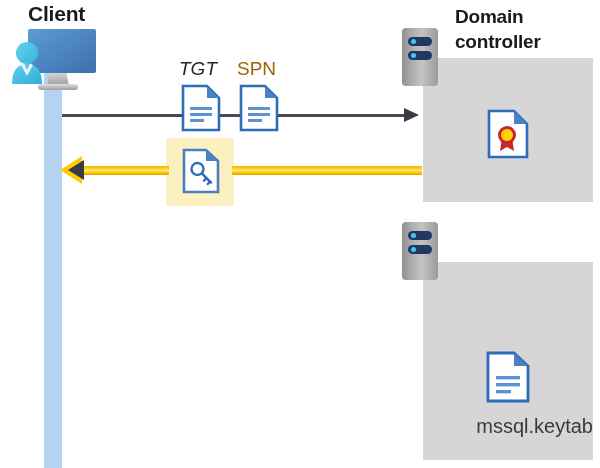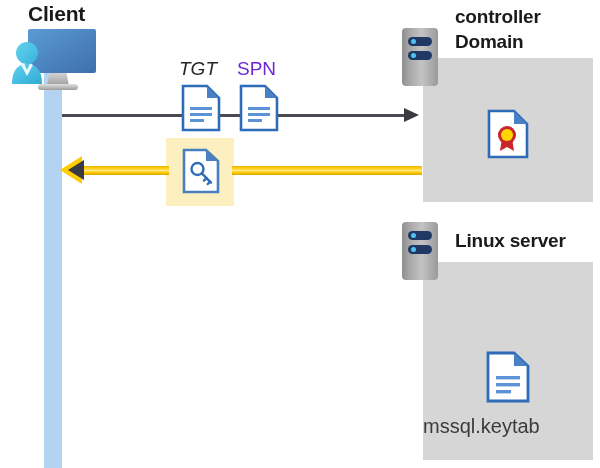--- a/index.html
+++ b/index.html
@@ -116,35 +116,35 @@
   
   #highlight-box {
     left: 166px; top: 138px;
     width: 68px; height: 68px;
     background: #fdf0c0;
   }
 
   
   .doc-svg { display: block; }
   #tgt-label { left: 179px; top: 58px; font-size: 19px; color: #262626; font-style: italic; }
-  #spn-label { left: 237px; top: 58px; font-size: 19px; color: #6d28d9; }
+  #spn-label { left: 237px; top: 58px; font-size: 19px; color: #a16207; }
   #tgt-doc { left: 181px; top: 84px; }
   #spn-doc { left: 239px; top: 84px; }
   #key-doc { left: 182px; top: 148px; }
   #cert-doc { left: 487px; top: 109px; }
   #keytab-doc { left: 486px; top: 351px; }
 
   
   #sql-db { left: 483px; top: 278px; }
 
   
   #keytab-caption {
     left: 423px; top: 415px;
     width: 170px;
-    text-align: left;
+    text-align: right;
     font-size: 20px;
     color: #3b3b3b;
   }
 </style>
 </head>
 <body>
 
 <div id="canvas">
 
   <div class="abs panel" id="dc-panel"></div>
@@ -236,22 +236,22 @@
   <div class="abs server-icon" id="dc-server">
     <div class="server-bay b1">
       <span class="server-led"></span>
     </div>
     <div class="server-bay b2">
       <span class="server-led"></span>
     </div>
   </div>
 
   <div class="abs title-bold" id="dc-title">
+    <div>Domain</div>
     <div>controller</div>
-    <div>Domain</div>
   </div>
 
   <div class="abs" id="cert-doc">
     <svg class="doc-svg" width="42" height="50" viewBox="0 0 42 50">
       <path d="M2 2 H27 L40 15 V48 H2 Z" fill="#ffffff" stroke="#2e6bb8" stroke-width="2.6"></path>
       <path d="M27 2 L40 15 H27 Z" fill="#4a81c4"></path>
       <path d="M15 29 L13 42 L20 38 L27 42 L25 29 Z" fill="#c9252d"></path>
       <circle cx="20" cy="26" r="9" fill="#c9252d"></circle>
       <circle cx="20" cy="26" r="6" fill="#ffd400"></circle>
     </svg>
@@ -259,21 +259,20 @@
 
   <div class="abs server-icon" id="linux-server">
     <div class="server-bay b1">
       <span class="server-led"></span>
     </div>
     <div class="server-bay b2">
       <span class="server-led"></span>
     </div>
   </div>
 
-  <div class="abs title-bold" id="linux-title">Linux server</div>
 
 
   <div class="abs" id="keytab-doc">
     <svg class="doc-svg" width="44" height="52" viewBox="0 0 44 52">
       <path d="M2 2 H28 L42 15 V50 H2 Z" fill="#ffffff" stroke="#2e6bb8" stroke-width="2.8"></path>
       <path d="M28 2 L42 15 H28 Z" fill="#4a81c4"></path>
       <rect x="10" y="25" width="24" height="3.4" fill="#5b93d6"></rect>
       <rect x="10" y="32" width="24" height="3.4" fill="#5b93d6"></rect>
       <rect x="10" y="39" width="15" height="3.4" fill="#5b93d6"></rect>
     </svg>

